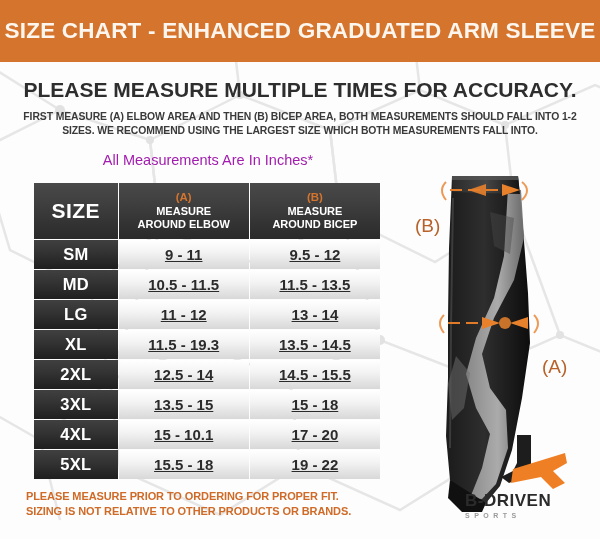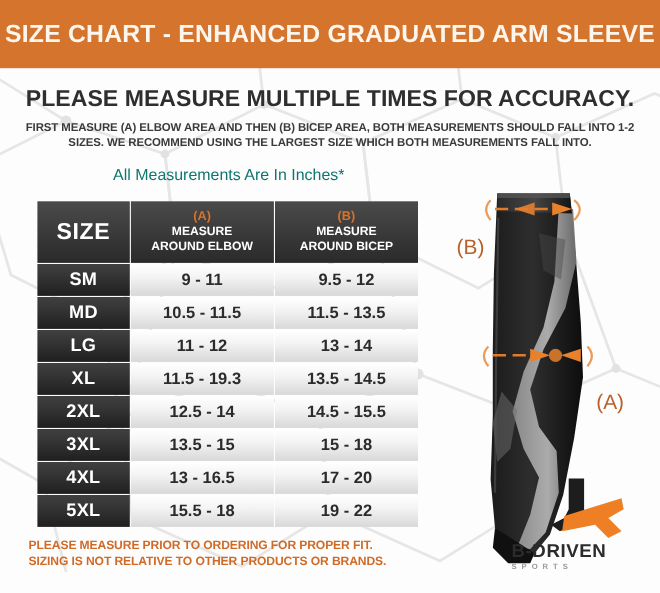--- a/index.html
+++ b/index.html
@@ -71,21 +71,21 @@
     line-height: 14px;
     letter-spacing: -0.1px;
     z-index: 2;
   }
   .units-note {
     position: absolute;
     top: 152px; left: 33px;
     width: 350px;
     text-align: center;
     font-size: 14.5px;
-    color: #0f766e;
+    color: #a21caf;
     z-index: 2;
   }
 
   
   .size-table {
     position: absolute;
     top: 182px; left: 33px;
     width: 348px;
     border-collapse: separate;
     border-spacing: 1px 1px;
@@ -131,20 +131,21 @@
     font-size: 16.5px;
     font-weight: bold;
     letter-spacing: 0.3px;
   }
   .td-val {
     height: 16px;
     background: linear-gradient(to bottom, #ffffff 0%, #f4f4f4 40%, #d8d8d8 100%);
     color: #2b2b2b;
     font-size: 15px;
     font-weight: bold;
+    text-decoration: underline;
   }
 
   
   .footer-note {
     position: absolute;
     top: 489px; left: 26px;
     width: 380px;
     font-size: 11px;
     font-weight: bold;
     color: #cf6a27;
@@ -294,21 +295,21 @@
         <td class="td-val">12.5 - 14</td>
         <td class="td-val">14.5 - 15.5</td>
       </tr>
       <tr>
         <td class="td-size">3XL</td>
         <td class="td-val">13.5 - 15</td>
         <td class="td-val">15 - 18</td>
       </tr>
       <tr>
         <td class="td-size">4XL</td>
-        <td class="td-val">13 - 16.5</td>
+        <td class="td-val">15 - 10.1</td>
         <td class="td-val">17 - 20</td>
       </tr>
       <tr>
         <td class="td-size">5XL</td>
         <td class="td-val">15.5 - 18</td>
         <td class="td-val">19 - 22</td>
       </tr>
     </tbody>
   </table>
 

